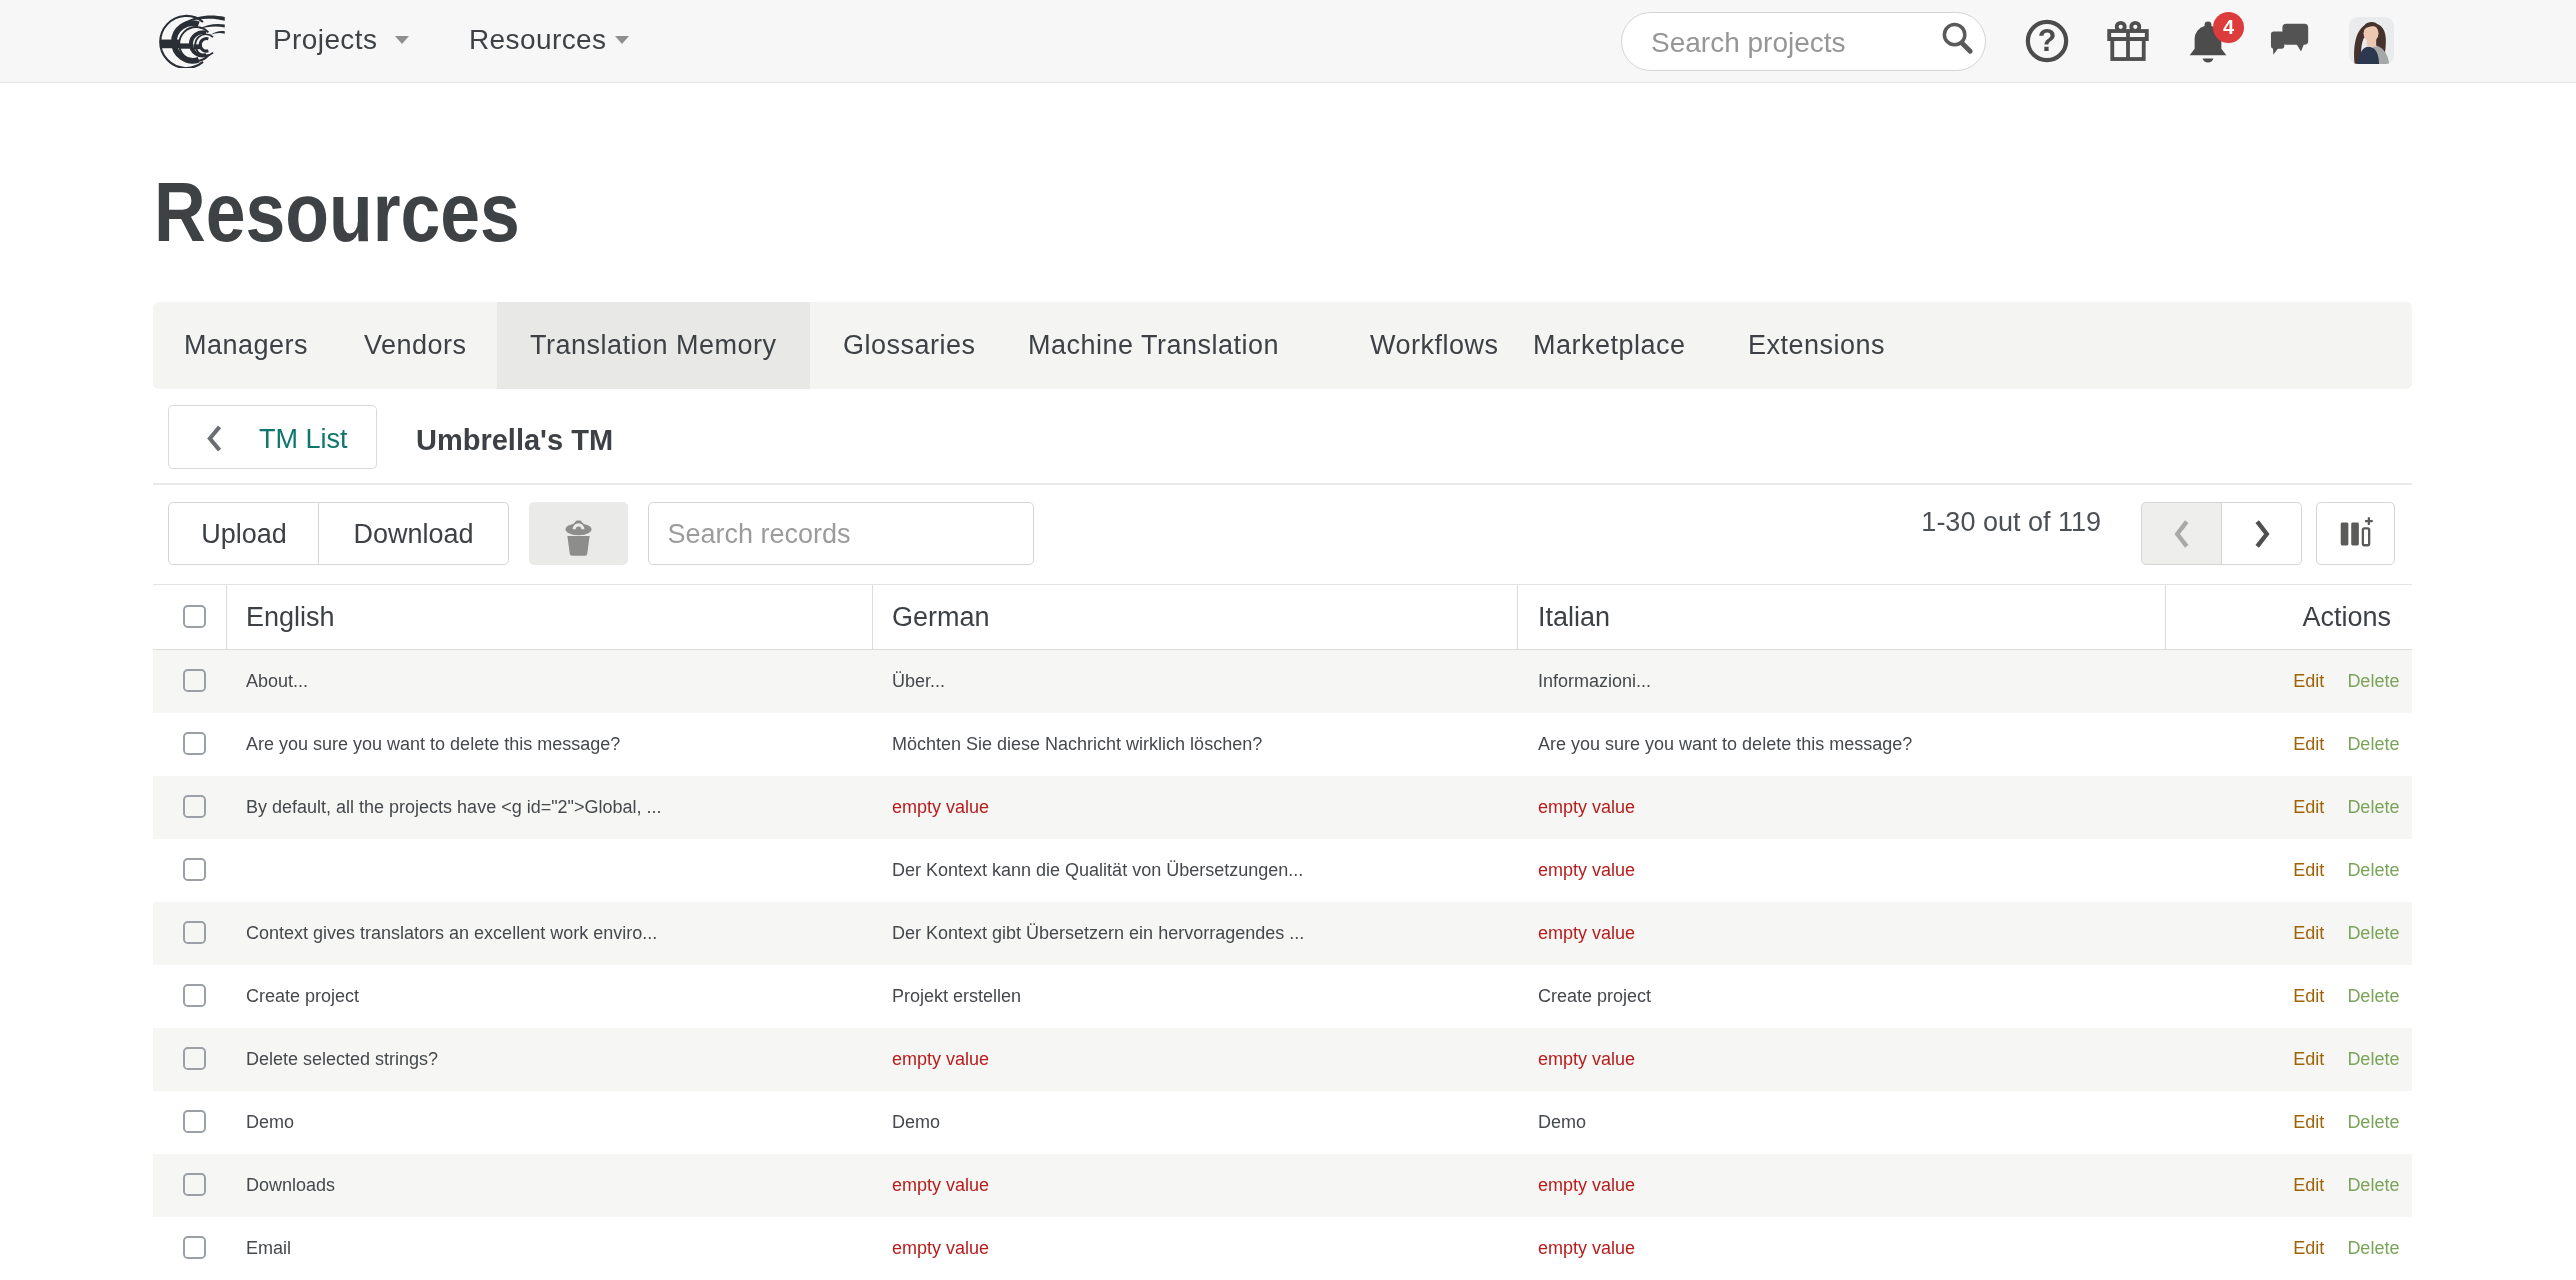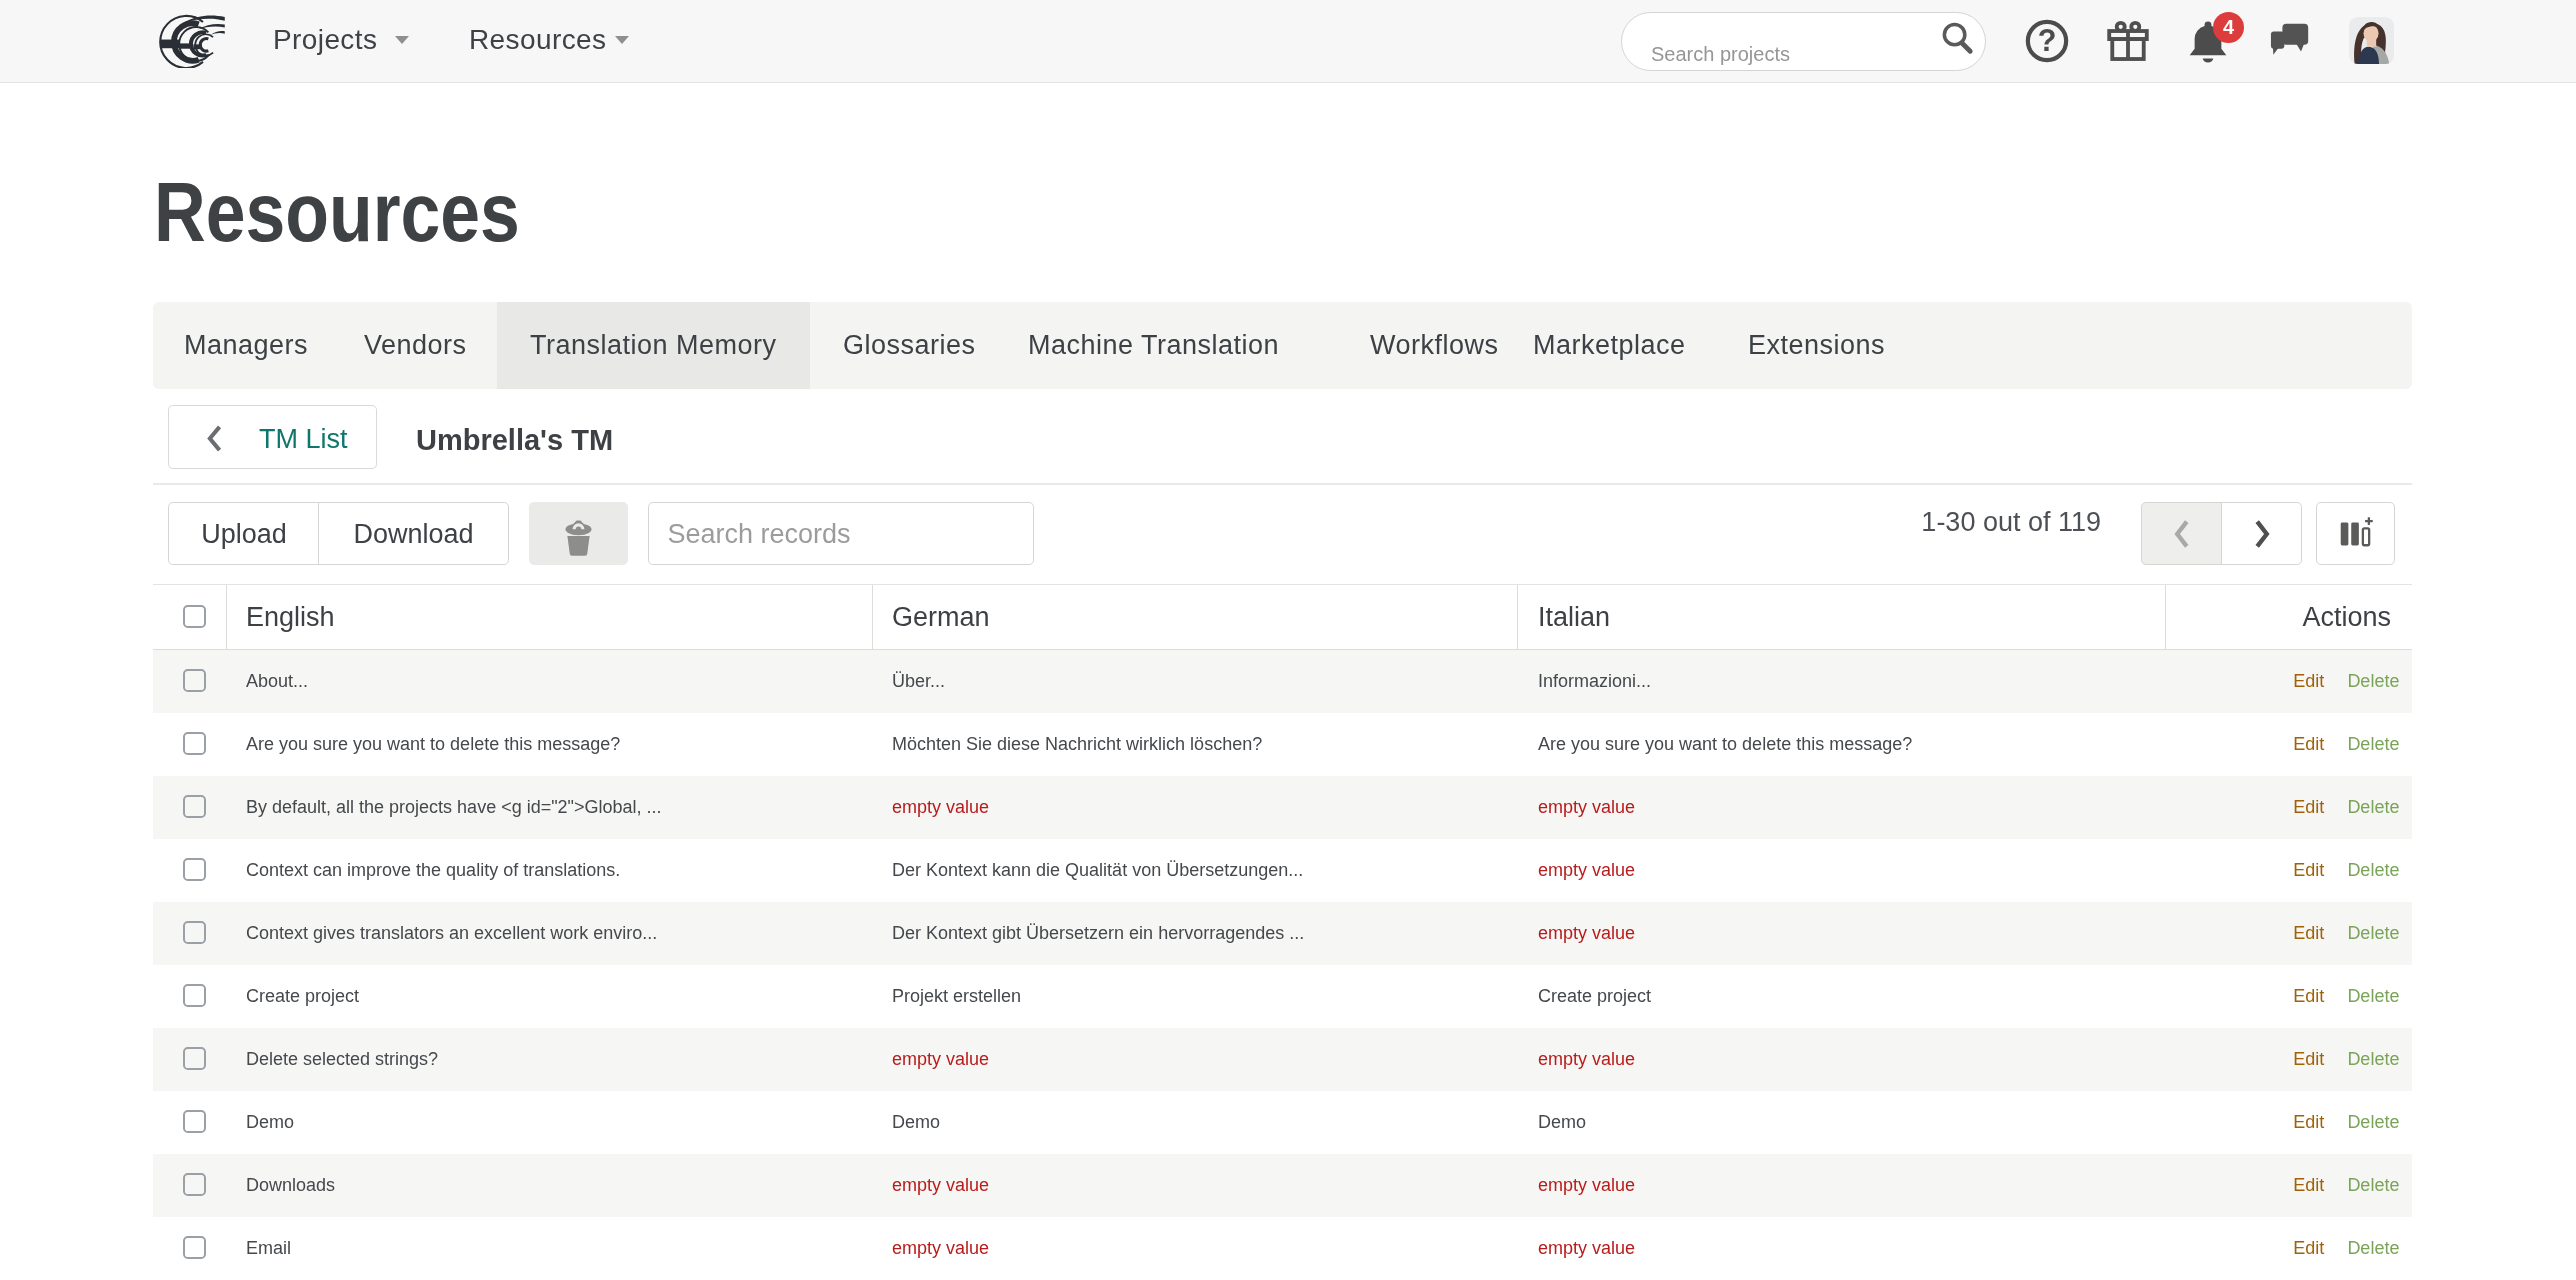--- a/index.html
+++ b/index.html
@@ -7,21 +7,21 @@
 #page { position:relative; width:2576px; height:1275px; overflow:hidden; background:#fff; color:#45484c; }
 .abs { position:absolute; }
 
 
 #navbar { position:absolute; left:0; top:0; width:2576px; height:83px; background:#f7f7f7; border-bottom:1.9px solid #e3e3e3; }
 .navitem { position:absolute; top:0; height:79px; line-height:79px; font-size:28px; letter-spacing:0.4px; color:#3e4246; }
 .caret { position:absolute; width:0; height:0; border-left:7.7px solid transparent; border-right:7.7px solid transparent; border-top:8.7px solid #8f8f8f; }
 
 
 #searchpill { position:absolute; left:1621px; top:11.6px; width:365px; height:59px; background:#fff; border:1.9px solid #d4d4d4; border-radius:30px; }
-#searchpill .ph { position:absolute; left:29px; top:12px; height:59px; line-height:59px; font-size:20px; color:#969696; }
+#searchpill .ph { position:absolute; left:29px; top:0; height:59px; line-height:59px; font-size:28px; color:#969696; }
 
 
 #avatar { position:absolute; left:2349px; top:17.4px; width:45px; height:47px; border-radius:8.7px; overflow:hidden; }
 
 
 #h1 { position:absolute; left:154px; top:165px; font-size:83px; font-weight:700; color:#3f4245; transform:scaleX(0.862); transform-origin:left top; white-space:nowrap; }
 
 
 #tabbar { position:absolute; left:153px; top:302px; width:2259px; height:87px; background:#f4f4f2; border-radius:5.8px; }
 #tabactive { position:absolute; left:344px; top:0; width:313px; height:87px; background:#e8e8e6; }
@@ -229,21 +229,20 @@
         </div>
       <div class="row stripe">
           <div class="cb"></div>
           <div class="cell c-en">By default, all the projects have &lt;g id="2"&gt;Global, ...</div>
           <div class="cell c-de"><span class="empty">empty value</span></div>
           <div class="cell c-it"><span class="empty">empty value</span></div>
           <div class="cell c-act"><span class="glink">Edit</span><span class="glink2">Delete</span></div>
         </div>
       <div class="row">
           <div class="cb"></div>
-          <div class="cell c-en">Context can improve the quality of translations.</div>
           <div class="cell c-de">Der Kontext kann die Qualität von Übersetzungen...</div>
           <div class="cell c-it"><span class="empty">empty value</span></div>
           <div class="cell c-act"><span class="glink">Edit</span><span class="glink2">Delete</span></div>
         </div>
       <div class="row stripe">
           <div class="cb"></div>
           <div class="cell c-en">Context gives translators an excellent work enviro...</div>
           <div class="cell c-de">Der Kontext gibt Übersetzern ein hervorragendes ...</div>
           <div class="cell c-it"><span class="empty">empty value</span></div>
           <div class="cell c-act"><span class="glink">Edit</span><span class="glink2">Delete</span></div>

